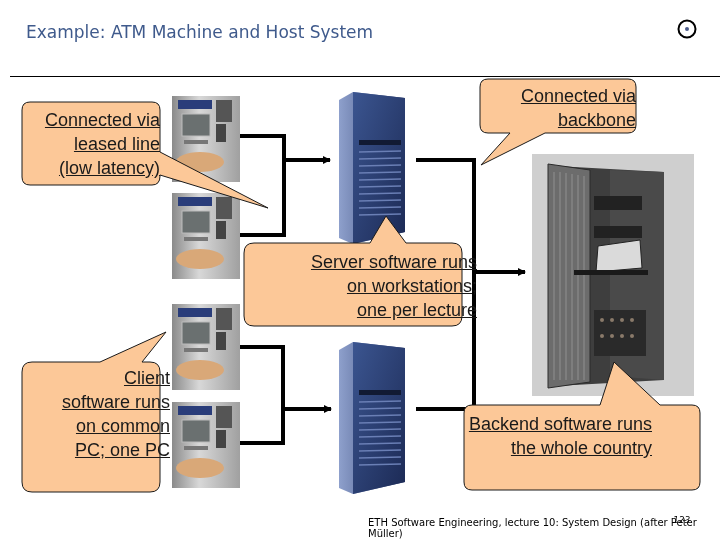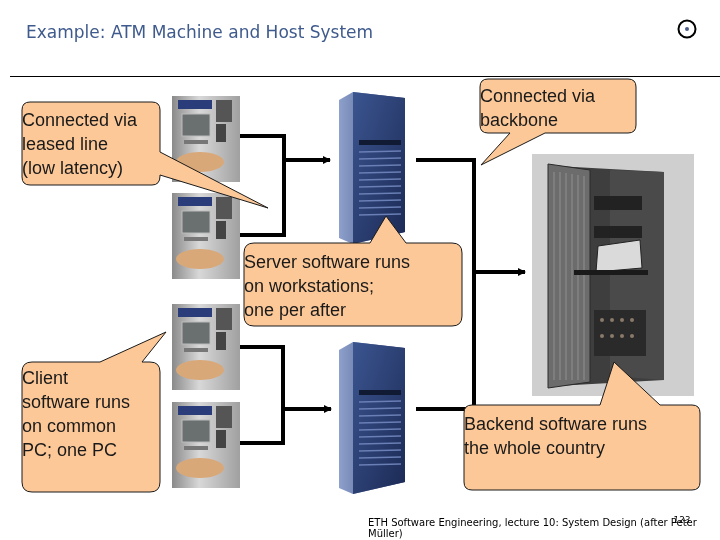--- a/index.html
+++ b/index.html
@@ -3,21 +3,21 @@
 <meta charset="utf-8">
 <style>
   html, body { margin:0; padding:0; }
   body { width:720px; height:540px; position:relative; background:#ffffff; overflow:hidden;
          font-family:"Liberation Sans", sans-serif; }
   .title { position:absolute; left:26px; top:22px; font-family:"DejaVu Sans", sans-serif;
            font-size:17px; color:#3f5a8c; letter-spacing:0; }
   .logo { position:absolute; left:676px; top:18px; width:22px; height:22px; }
   .rule { position:absolute; left:10px; top:76px; width:710px; height:1px; background:#000; }
   .stage { position:absolute; left:0; top:0; width:720px; height:540px; }
-  .callout-text { position:absolute; text-align:left; font-size:18px; line-height:24px; color:#1a1a1a; }
+  .callout-text { position:absolute; text-align:right; font-size:18px; line-height:24px; color:#1a1a1a;text-decoration:underline; }
   .footer { position:absolute; left:368px; top:517px; font-family:"DejaVu Sans", sans-serif;
             font-size:10px; color:#000; }
   .pagenum { position:absolute; left:673px; top:515px; font-family:"DejaVu Sans", sans-serif; font-size:9px; color:#000;font-style:italic; }
 </style>
 </head>
 <body>
 
 <div class="title">Example: ATM Machine and Host System</div>
 <svg class="logo" viewBox="0 0 22 22">
   <circle cx="11" cy="11" r="8.5" fill="none" stroke="#000" stroke-width="2"></circle>
@@ -143,24 +143,24 @@
 
 <div class="callout-text" style="left:22px; top:108px; width:138px;">
   <div>Connected via</div>
   <div>leased line</div>
   <div>(low latency)</div>
 </div>
 <div class="callout-text" style="left:480px; top:84px; width:156px;">
   <div>Connected via</div>
   <div>backbone</div>
 </div>
-<div class="callout-text" style="left:244px; top:250px; width:218px;">
+<div class="callout-text" style="left:244px; top:250px; width:218px;padding-left:15px;">
   <div>Server software runs</div>
   <div>on workstations;</div>
-  <div>one per after</div>
+  <div>one per lecture</div>
 </div>
 <div class="callout-text" style="left:22px; top:366px; width:148px;">
   <div>Client</div>
   <div>software runs</div>
   <div>on common</div>
   <div>PC; one PC</div>
 </div>
 <div class="callout-text" style="left:464px; top:412px; width:188px;">
   <div>Backend software runs</div>
   <div>the whole country</div>

